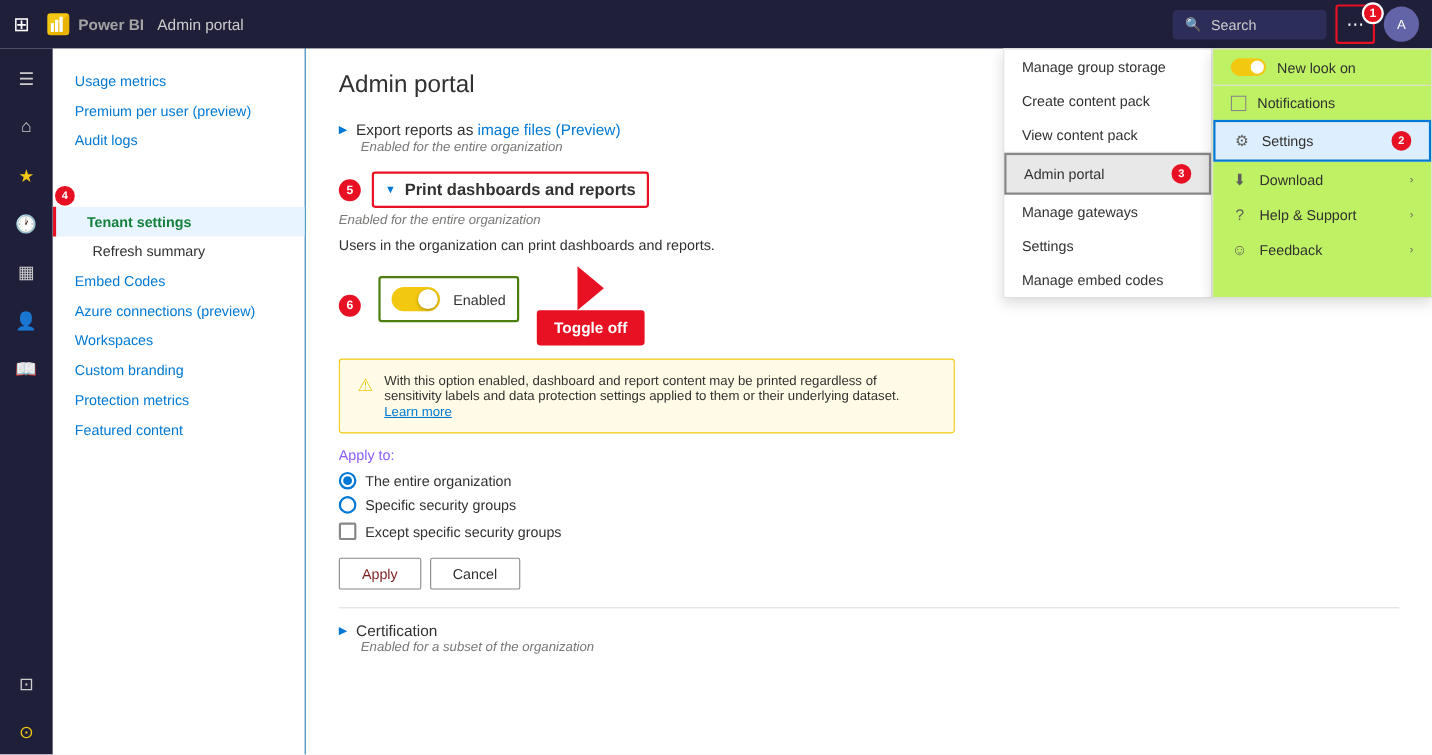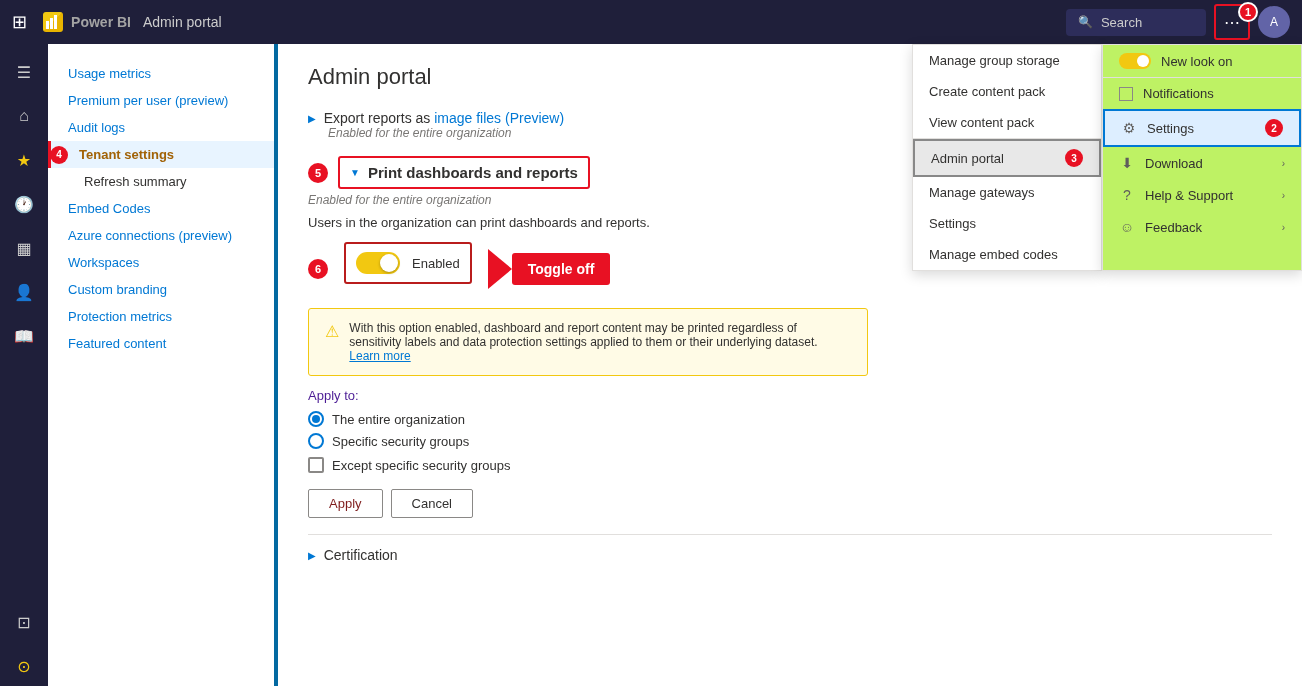--- a/index.html
+++ b/index.html
@@ -51,28 +51,28 @@
       align-items: center; padding-top: 8px; gap: 4px;
     }
     .sidebar-icon-btn {
       width: 40px; height: 40px; display: flex; align-items: center; justify-content: center;
       color: #ccc; font-size: 16px; cursor: pointer; border-radius: 4px;
     }
     .sidebar-icon-btn.active { color: #f2c811; }
 
     
     .left-nav {
-      width: 230px; background: #fff; border-right: 4px solid #0369a1;
+      width: 230px; background: #fff; border-right: 1px solid #0369a1;
       padding: 16px 0; overflow-y: auto;
     }
     .left-nav-item {
       padding: 6px 20px; font-size: 13px; color: #0078d4; cursor: pointer;
       display: block;
     }
-    .left-nav-item.active { background: #e8f4ff; color: #a16207; font-weight: 600; border-left: 3px solid #e81123; }
+    .left-nav-item.active { background: #e8f4ff; color: #15803d; font-weight: 600; border-left: 3px solid #e81123; margin-top: 47px; }
     .left-nav-item.black { color: #323130; }
     .left-nav-sub { padding-left: 36px; }
 
     
     .main-content {
       flex: 1; background: #fff; padding: 20px 30px; overflow-y: auto; position: relative;
     }
     .page-title { font-size: 22px; font-weight: 300; color: #323130; margin-bottom: 20px; }
 
     
@@ -91,21 +91,21 @@
       border: 2px solid #e81123; border-radius: 3px; padding: 6px 10px;
       width: fit-content;
     }
     .print-title { font-size: 15px; font-weight: 600; color: #323130; }
     .print-subtitle { font-size: 12px; color: #797775; font-style: italic; margin: 4px 0 8px 0; }
     .print-desc { font-size: 13px; color: #323130; margin-bottom: 12px; }
 
     
     .toggle-row {
       display: flex; align-items: center; gap: 12px; margin-bottom: 12px;
-      border: 2px solid #b91c1c; border-radius: 3px; padding: 8px 10px; width: fit-content;
+      border: 2px solid #4d7c0f; border-radius: 3px; padding: 8px 10px; width: fit-content;
     }
     .toggle-switch {
       width: 44px; height: 22px; background: #f2c811; border-radius: 11px;
       position: relative; cursor: pointer;
     }
     .toggle-thumb {
       width: 18px; height: 18px; background: #fff; border-radius: 50%;
       position: absolute; top: 2px; right: 2px; box-shadow: 0 1px 3px rgba(0,0,0,0.3);
     }
     .toggle-label { font-size: 13px; color: #323130; font-weight: 500; }
@@ -123,21 +123,21 @@
     
     .warning-box {
       background: #fffbe6; border: 1px solid #f2c811; border-radius: 3px;
       padding: 12px 16px; margin: 12px 0; font-size: 12px; color: #323130;
       display: flex; gap: 10px; max-width: 560px;
     }
     .warning-icon { color: #f2c811; font-size: 16px; flex-shrink: 0; margin-top: 1px; }
     .learn-more { color: #0078d4; text-decoration: underline; cursor: pointer; }
 
     
-    .apply-to { font-size: 13px; color: #4c1d95; margin: 12px 0 8px 0; }
+    .apply-to { font-size: 13px; color: #8b5cf6; margin: 12px 0 8px 0; }
     .radio-row { display: flex; align-items: center; gap: 8px; margin: 6px 0; font-size: 13px; color: #323130; }
     .radio-btn {
       width: 16px; height: 16px; border-radius: 50%; border: 2px solid #0078d4;
       display: flex; align-items: center; justify-content: center;
     }
     .radio-btn.checked::after {
       content: ''; width: 8px; height: 8px; background: #0078d4; border-radius: 50%;
     }
     .checkbox-row { display: flex; align-items: center; gap: 8px; margin: 8px 0; font-size: 13px; color: #323130; }
     .checkbox-box {
@@ -360,21 +360,21 @@
       <div style="display:flex; align-items:center; gap:16px; margin-bottom:12px;">
 
         <div style="background:#e81123;border-radius:50%;width:20px;height:20px;color:#fff;font-size:11px;font-weight:700;display:flex;align-items:center;justify-content:center;flex-shrink:0;">6</div>
         <div class="toggle-row">
           <div class="toggle-switch">
             <div class="toggle-thumb"></div>
           </div>
           <span class="toggle-label">Enabled</span>
         </div>
 
-        <div style="display:flex; align-items:center;">
+        <div style="display:flex; align-items:center;flex-direction:column;">
           <div class="arrow-shape"></div>
           <div class="arrow-label">Toggle off</div>
         </div>
       </div>
 
       <div class="warning-box">
         <span class="warning-icon">⚠</span>
         <div>
           <span>With this option enabled, dashboard and report content may be printed regardless of sensitivity labels and data protection settings applied to them or their underlying dataset.</span>
           <a class="learn-more">Learn more</a>
@@ -399,16 +399,17 @@
         <button class="btn-apply">Apply</button>
         <button class="btn-cancel">Cancel</button>
       </div>
     </div>
 
     <div class="cert-section">
       <div class="cert-header">
         <span class="section-chevron">▶</span>
         <span class="cert-title">Certification</span>
       </div>
+      <div class="cert-subtitle">Enabled for a subset of the organization</div>
     </div>
 
   </div>
 </div>
 
 </body></html>

